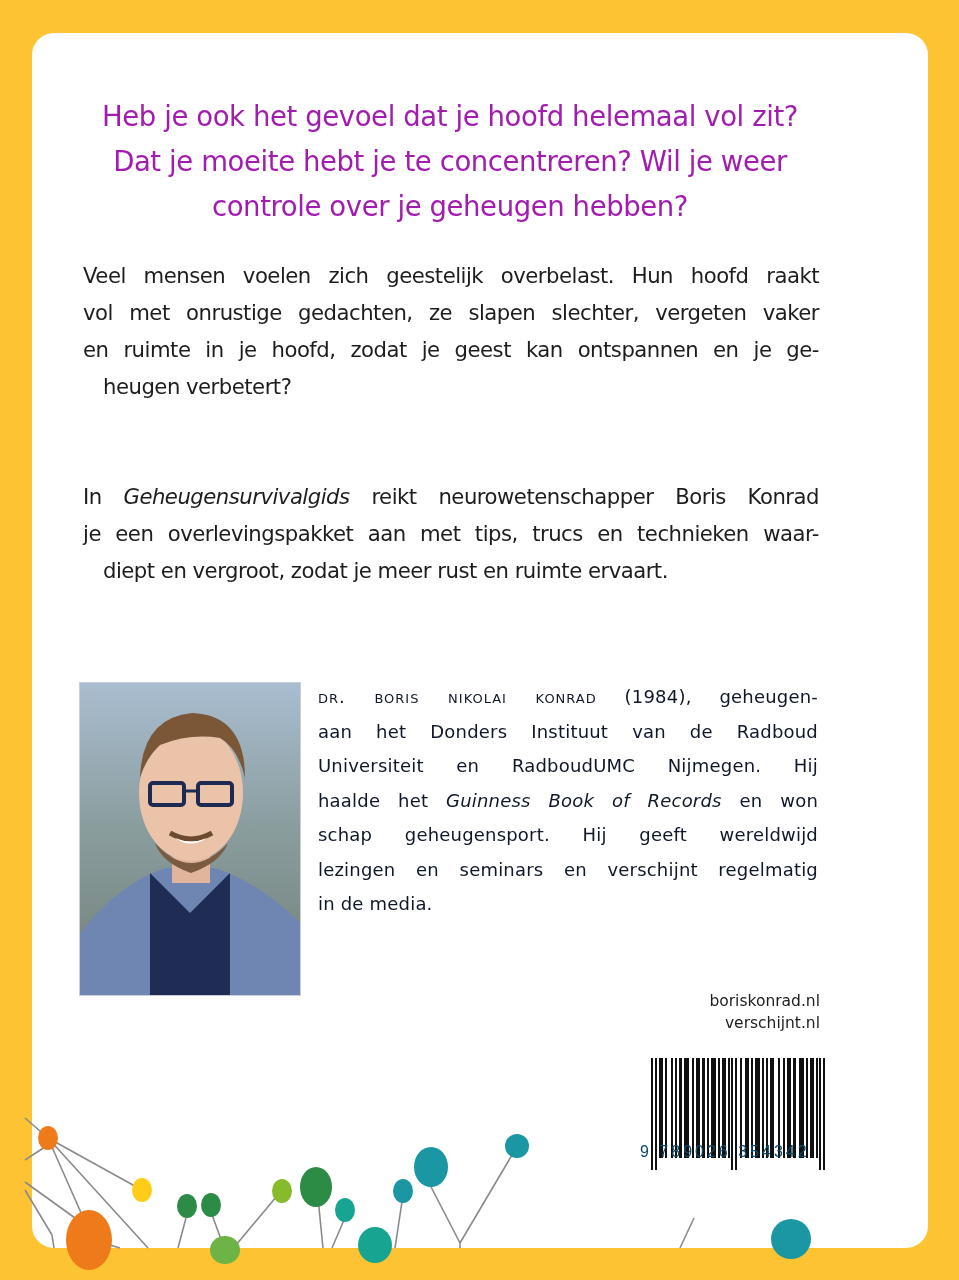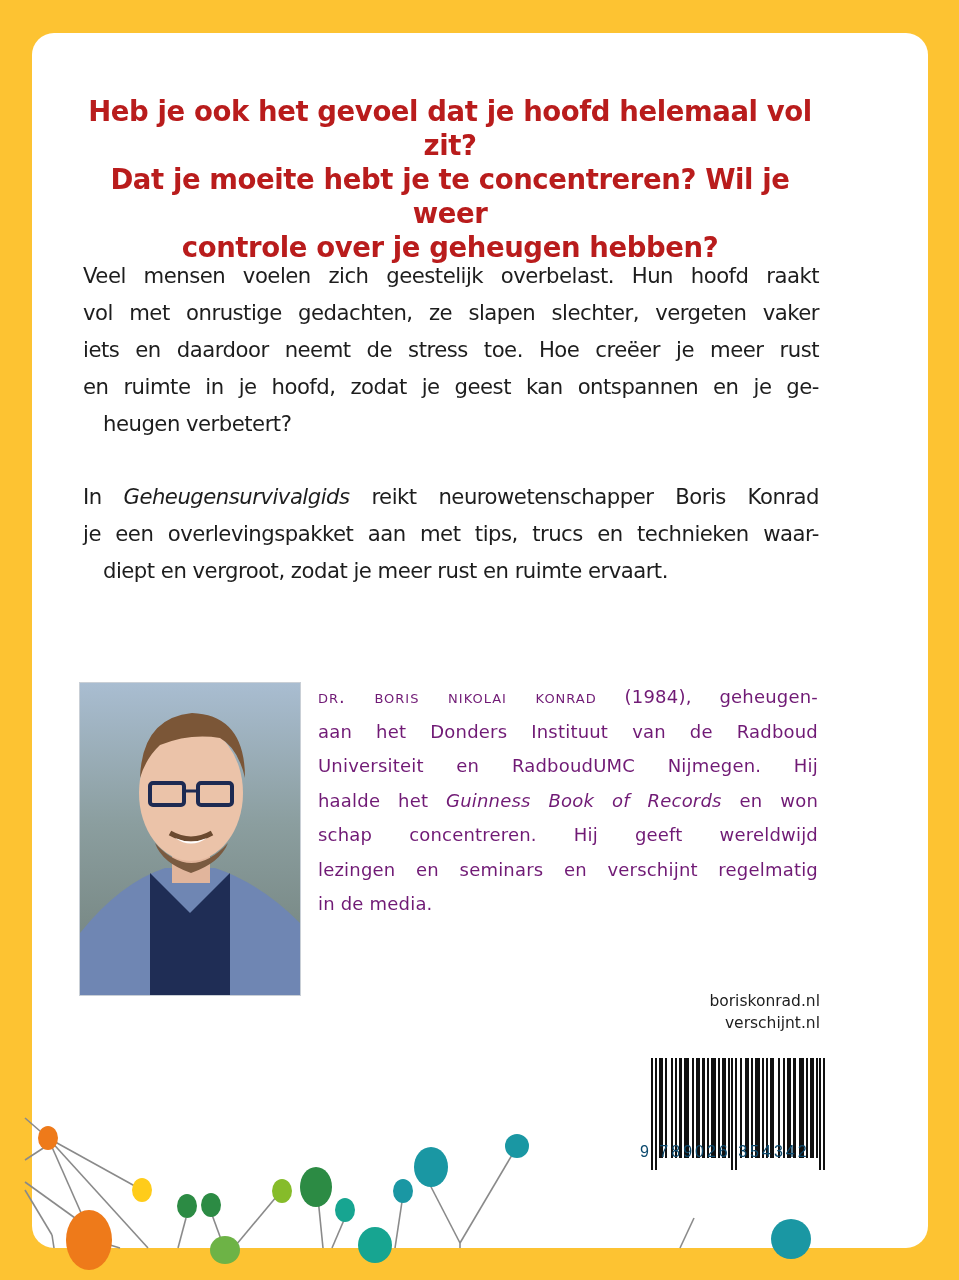--- a/index.html
+++ b/index.html
@@ -12,25 +12,25 @@
     .card {
       position: absolute; left: 32px; top: 33px;
       width: 896px; height: 1215px;
       background: #ffffff;
       border-radius: 22px;
       overflow: hidden;
     }
     .headline {
       position: absolute; left: 70px; top: 94px; width: 760px;
       text-align: center;
-      color: #b91c1c;
-      font-family: "DejaVu Sans", sans-serif;
-      font-weight: bold;
+      color: #a21caf;
+      font-family: "DejaVu Sans", sans-serif;
+      font-weight: normal;
       font-size: 27.5px;
-      line-height: 34px;
+      line-height: 45px;
       letter-spacing: -0.4px;
     }
     .para {
       position: absolute; left: 83px; width: 736px;
       color: #1d1d1d;
       font-family: "DejaVu Sans", sans-serif;
       font-size: 21.2px;
       line-height: 37px;
       text-align: justify;
       letter-spacing: -0.5px;
@@ -42,21 +42,21 @@
     em { font-style: italic; }
     .photo {
       position: absolute; left: 79px; top: 682px;
       width: 220px; height: 312px;
       border: 1px solid #c9cfd6;
       overflow: hidden;
       background: linear-gradient(180deg, #a7bcd0 0%, #8fa3ad 35%, #7f8d84 60%, #6d7d78 100%);
     }
     .bio {
       position: absolute; left: 318px; top: 680px; width: 500px;
-      color: #701a75;
+      color: #0f172a;
       font-family: "DejaVu Sans", sans-serif;
       font-size: 18px;
       line-height: 34.5px;
       letter-spacing: 0.2px;
     }
     .bio .line { display: block; white-space: nowrap; text-align: justify; text-align-last: justify; }
     .bio .line.last { text-align-last: left; }
     .smallcaps { font-variant: small-caps; letter-spacing: 1px; }
     .links {
       position: absolute; left: 680px; top: 978px; width: 140px;
@@ -125,21 +125,20 @@
 
 <div class="headline">
   <div>Heb je ook het gevoel dat je hoofd helemaal vol zit?</div>
   <div>Dat je moeite hebt je te concentreren? Wil je weer</div>
   <div>controle over je geheugen hebben?</div>
 </div>
 
 <div class="para para1">
   <span class="line">Veel mensen voelen zich geestelijk overbelast. Hun hoofd raakt</span>
   <span class="line">vol met onrustige gedachten, ze slapen slechter, vergeten vaker</span>
-  <span class="line">iets en daardoor neemt de stress toe. Hoe creëer je meer rust</span>
   <span class="line">en ruimte in je hoofd, zodat je geest kan ontspannen en je ge-</span>
   <span class="line last">heugen verbetert?</span>
 </div>
 
 <div class="para para2">
   <span class="line"><span>In </span><em>Geheugensurvivalgids</em><span> reikt neurowetenschapper Boris Konrad</span></span>
   <span class="line">je een overlevingspakket aan met tips, trucs en technieken waar-</span>
   <span class="line last">diept en vergroot, zodat je meer rust en ruimte ervaart.</span>
 </div>
 
@@ -165,21 +164,21 @@
     <path d="M90 150 Q111 162 132 150" stroke="#6b4a30" stroke-width="5" fill="none"></path>
     <path d="M95 155 Q111 166 127 155 Q111 162 95 155 Z" fill="#ffffff"></path>
   </svg>
 </div>
 
 <div class="bio">
   <span class="line"><span class="smallcaps">dr. boris nikolai konrad</span><span> (1984), geheugen-</span></span>
   <span class="line">aan het Donders Instituut van de Radboud</span>
   <span class="line">Universiteit en RadboudUMC Nijmegen. Hij</span>
   <span class="line"><span>haalde het </span><em>Guinness Book of Records</em><span> en won</span></span>
-  <span class="line">schap concentreren. Hij geeft wereldwijd</span>
+  <span class="line">schap geheugensport. Hij geeft wereldwijd</span>
   <span class="line">lezingen en seminars en verschijnt regelmatig</span>
   <span class="line last">in de media.</span>
 </div>
 
 <div class="links">
   <div>boriskonrad.nl</div>
   <div>verschijnt.nl</div>
 </div>
 
 <svg class="barcode" viewBox="0 0 198 160">

